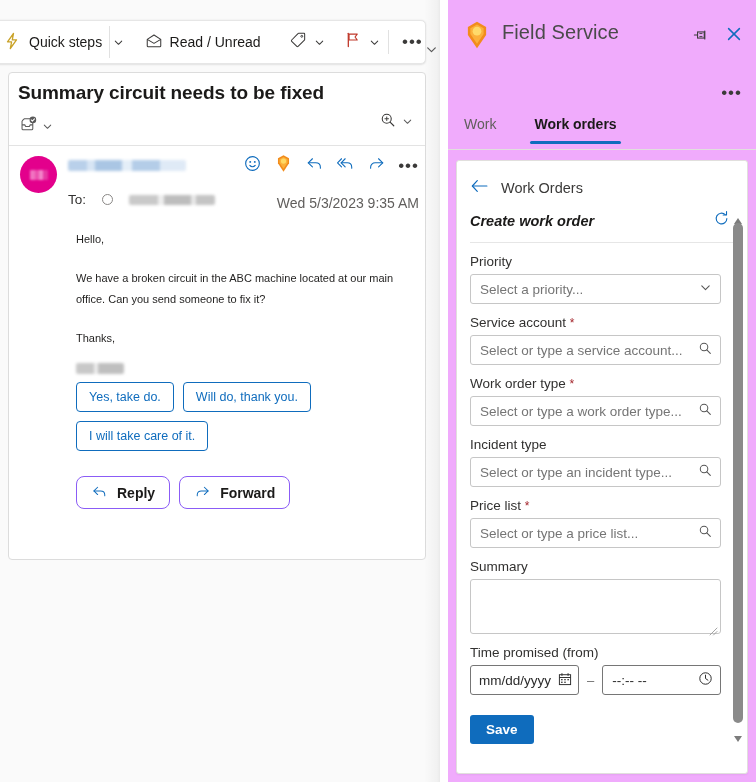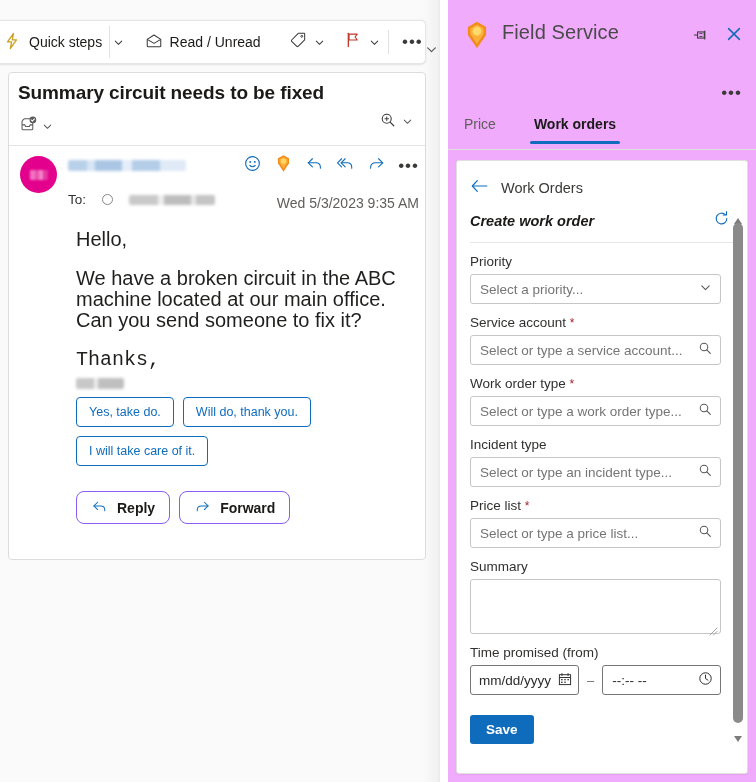--- a/index.html
+++ b/index.html
@@ -112,24 +112,24 @@
     width: 11px; height: 11px; border-radius:50%;
     border: 1.4px solid #8a8886; background: #fff;
   }
   .msg-date {
     position:absolute; right: 6px; top: 49px;
     font-size: 14px; color: #605e5c;
   }
 
   .mail-text {
     margin: 22px 0 0 55px;
-    font-size: 20px; color: #201f1e; line-height: 21px;
+    font-size: 11px; color: #201f1e; line-height: 21px;
   }
   .mail-text p { margin: 0 0 18px 0; }
-  .mail-text p.tight { margin-bottom: 8px; font-family: Liberation Mono, monospace; }
+  .mail-text p.tight { margin-bottom: 14px; }
 
   .suggestions { margin: 8px 0 0 55px; display: flex; flex-wrap: wrap; gap: 9px; width: 300px; }
   .sugg {
     border: 1px solid #0f6cbd; color: #0f6cbd; background: #fff;
     border-radius: 4px; padding: 7px 12px; font-size: 12.5px; white-space: nowrap;
     cursor: pointer;
   }
   .rf-row { margin: 25px 0 0 55px; display:flex; gap: 9px; }
   .rf-btn {
     display:flex; align-items:center; gap: 9px;
@@ -465,21 +465,21 @@
       </span>
       <span class="fs-close">
         <svg width="20" height="20" viewBox="0 0 20 20">
             <path d="M4.6 4.6l10.8 10.8M15.4 4.6L4.6 15.4" stroke="#0f6cbd" stroke-width="1.5" stroke-linecap="round"></path>
           </svg>
       </span>
       <div class="fs-overflow">•••</div>
     </div>
 
     <div class="fs-tabs">
-      <div class="fs-tab home">Price</div>
+      <div class="fs-tab home">Work</div>
       <div class="fs-tab wo">Work orders</div>
     </div>
 
     <div class="fs-card">
 
       <div class="back-row">
         <span>
           <svg width="20" height="18" viewBox="0 0 22 18">
               <path d="M8 3L2.6 9 8 15" fill="none" stroke="#0f6cbd" stroke-width="1.25" stroke-linecap="round" stroke-linejoin="round"></path>
               <path d="M2.6 9h16" stroke="#0f6cbd" stroke-width="1.25" stroke-linecap="round"></path>

